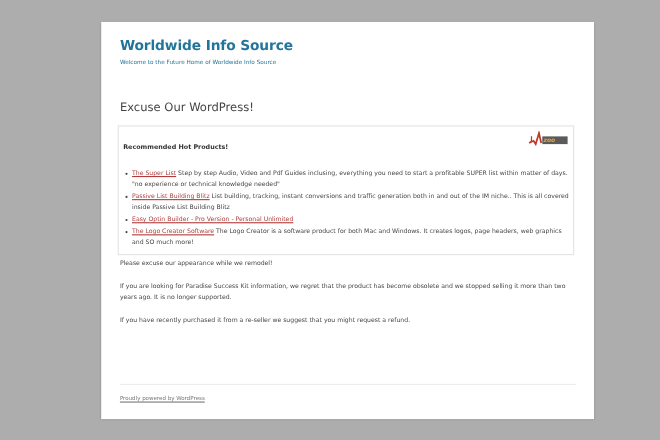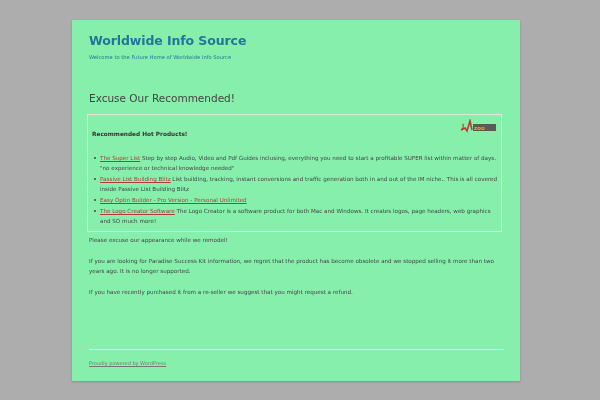--- a/index.html
+++ b/index.html
@@ -6,25 +6,25 @@
       margin: 0;
       padding: 0;
       width: 600px;
       height: 400px;
       overflow: hidden;
       background: #adadad;
       font-family: "DejaVu Sans", sans-serif;
     }
     .page {
       position: absolute;
-      left: 72px;
+      left: 92px;
       top: 20px;
       width: 448px;
       height: 361px;
-      background: #86efac;
+      background: #ffffff;
       box-shadow: 0 1px 2px rgba(0,0,0,0.2);
     }
     .site-title {
       position: absolute;
       left: 17px;
       top: 13px;
       margin: 0;
       font-size: 12.5px;
       font-weight: bold;
       color: #21759b;
@@ -131,21 +131,21 @@
     }
   </style>
 </head>
 <body>
 
 <div class="page">
 
   <a class="site-title">Worldwide Info Source</a>
   <p class="site-desc">Welcome to the Future Home of Worldwide Info Source</p>
 
-  <h1 class="entry-title">Excuse Our Recommended!</h1>
+  <h1 class="entry-title">Excuse Our WordPress!</h1>
 
   <div class="products-box">
     <svg class="box-logo" viewBox="0 0 38 14">
       <rect x="14" y="5" width="23" height="7" fill="#5a5a5a"></rect>
       <text x="15" y="10.5" font-size="5.5" font-weight="bold" font-style="italic" fill="#e9a23b" font-family="DejaVu Sans, sans-serif">zoo</text>
       <path d="M2 11 L6 9 L8 12 L11 2 L13 11" stroke="#c0392b" stroke-width="1.6" fill="none"></path>
       <text x="3" y="9" font-size="6" font-weight="bold" fill="#c0392b" font-family="DejaVu Sans, sans-serif">J</text>
     </svg>
 
     <div class="box-heading">Recommended Hot Products!</div>

